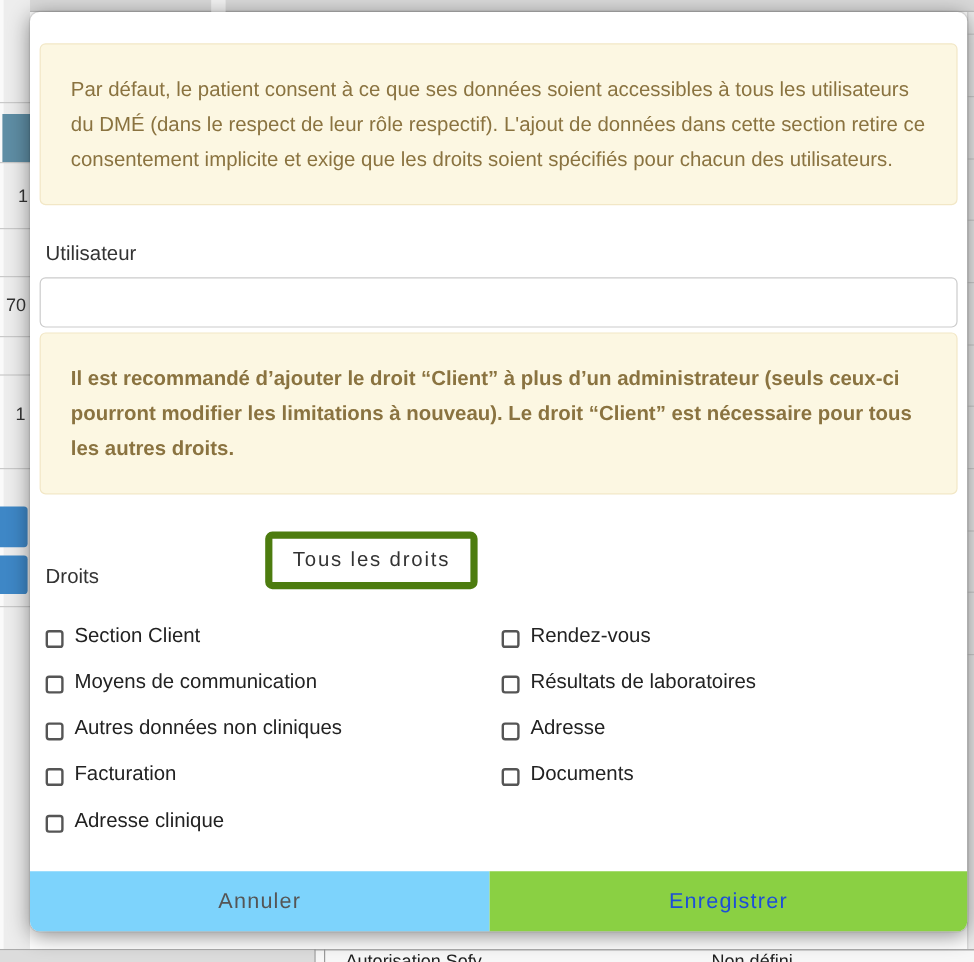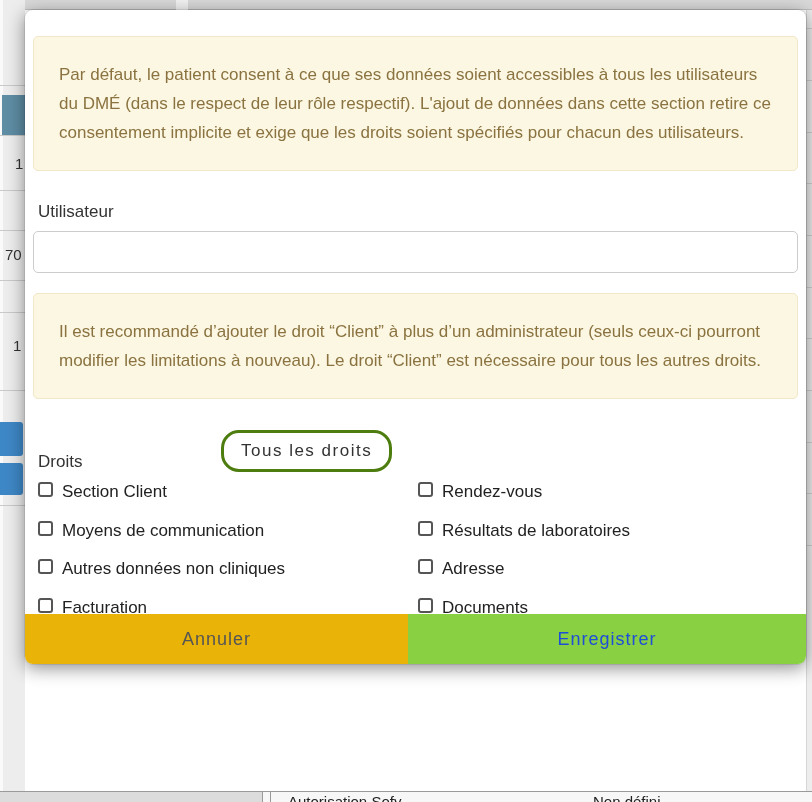--- a/index.html
+++ b/index.html
@@ -23,72 +23,72 @@
   .bg-rightstrip { left:806px; top:10px; width:6px; height:792px; background:#ededed; border-left:1px solid #d6d6d6; }
   .bg-rline { position:absolute; left:806px; width:6px; height:1px; background:#cfcfcf; }
   .bg-bottomstrip { left:0; top:791px; width:812px; height:11px; background:#f7f7f7; border-top:1px solid #9a9a9a; }
   .bg-bottomleft { left:0; top:792px; width:262px; height:10px; background:#dcdcdc; }
   .bg-vline { position:absolute; top:791px; height:11px; width:1px; background:#9a9a9a; }
   .bg-bottomtext { position:absolute; top:793px; height:9px; overflow:hidden; font-size:15px; color:#222; z-index:0; }
 
   
   .modal {
     position:absolute; z-index:10;
-    left:25px; top:10px; width:781px; height:654px;
+    left:25px; top:10px; width:781px; height:766px;
     background:#fff; border-radius:8px;
     box-shadow:0 4px 18px rgba(0,0,0,0.45), 0 0 0 1px rgba(0,0,0,0.08);
   }
   .modal-body { padding:8px 8px 0 8px; }
 
   .notice {
     background:#fcf7e2;
     border:1px solid #f2e7c6;
     border-radius:5px;
     color:#8a7340;
     font-size:17px;
     line-height:29px;
     padding:23px 25px;
   }
   .notice-top { margin-top:18px; }
-  .notice-rights { margin-top:20px; }
+  .notice-rights { margin-top:4px;font-weight:bold; }
 
   .field-label { font-size:17px; color:#333; margin:31px 0 9px 5px; }
 
   .user-input {
     display:block; width:100%; height:42px;
     border:1px solid #ccc; border-radius:5px;
     font-family:"Liberation Sans", sans-serif;
     font-size:17px; padding:0 12px; color:#333;
     outline:none; background:#fff;
   }
 
   .rights-row { display:flex; align-items:flex-end; margin-top:31px; }
   .rights-label { font-size:17px; color:#333; margin-left:5px; width:183px; flex:none; }
   .all-rights-btn {
-    background:#fff; border:3px solid #4d7c0f; border-radius:18px;
+    background:#fff; border:6px solid #4d7c0f; border-radius:6px;
     font-family:"Liberation Sans", sans-serif;
     font-size:17px; color:#333; letter-spacing:1.5px;
     padding:8px 17px; cursor:pointer;
   }
 
   .rights-grid {
     display:grid; grid-template-columns:1fr 1fr;
     margin:10px 0 0 5px;
   }
-  .cb-row { display:flex; align-items:flex-start; height:38.5px; font-size:17px; color:#222; cursor:pointer; }
+  .cb-row { display:flex; align-items:flex-end; height:38.5px; font-size:17px; color:#222; cursor:pointer; }
   .cb {
     width:15px; height:15px; flex:none;
     border:2px solid #555; border-radius:3px;
     background:#fff; margin-right:9px;
   }
 
   .modal-footer { position:absolute; left:0; bottom:0; width:100%; height:50px; display:flex; }
   .btn-cancel {
     width:383px; height:50px; border:none; cursor:pointer;
-    background:#eab308; color:#555;
+    background:#7dd3fc; color:#555;
     font-family:"Liberation Sans", sans-serif;
     font-size:18px; letter-spacing:1px;
     border-bottom-left-radius:8px;
   }
   .btn-save {
     width:398px; height:50px; border:none; cursor:pointer;
     background:#8ad043; color:#1d4ed8;
     font-family:"Liberation Sans", sans-serif;
     font-size:18px; letter-spacing:1px;
     border-bottom-right-radius:8px;

